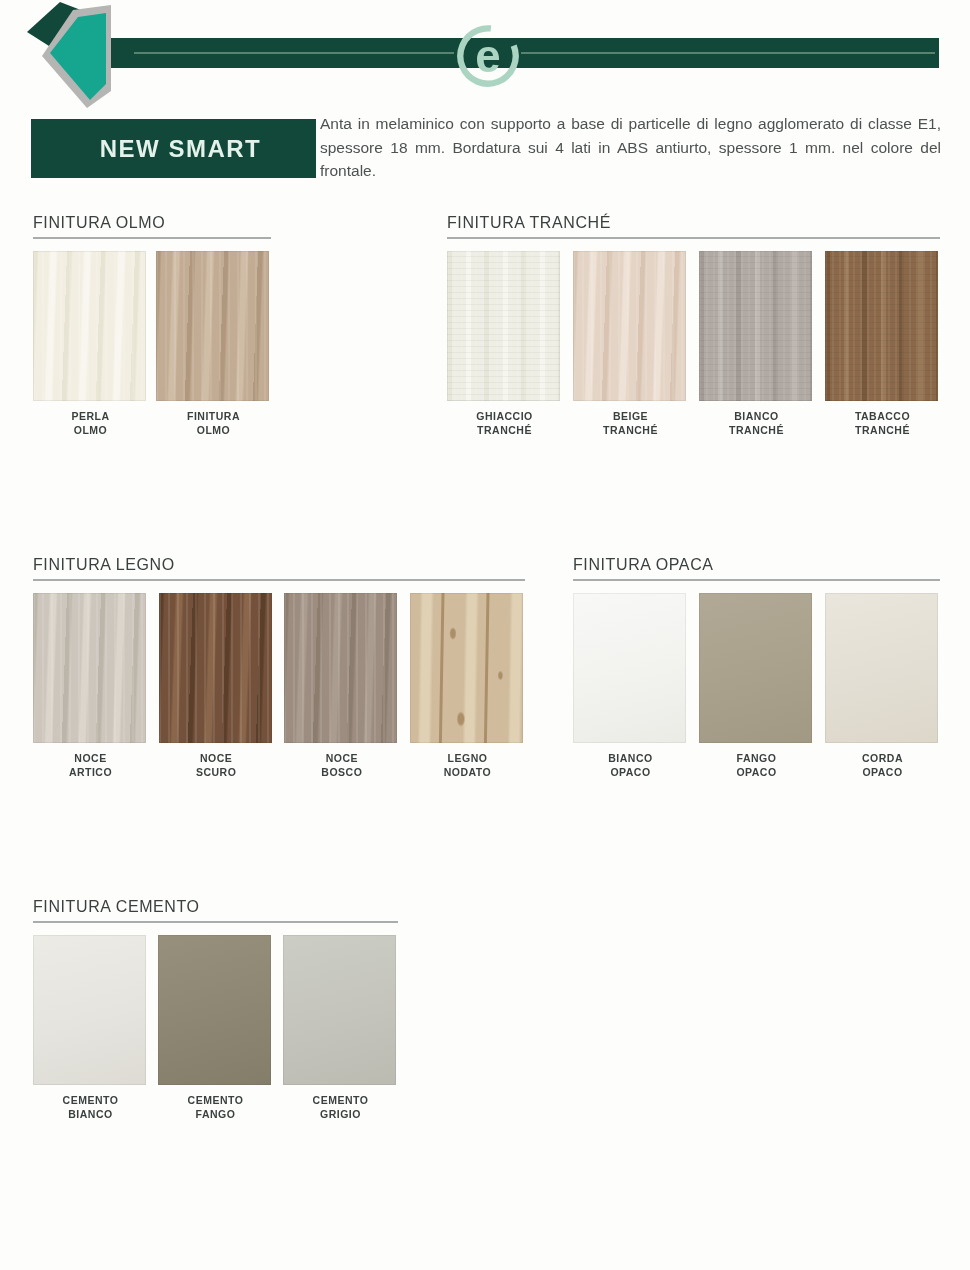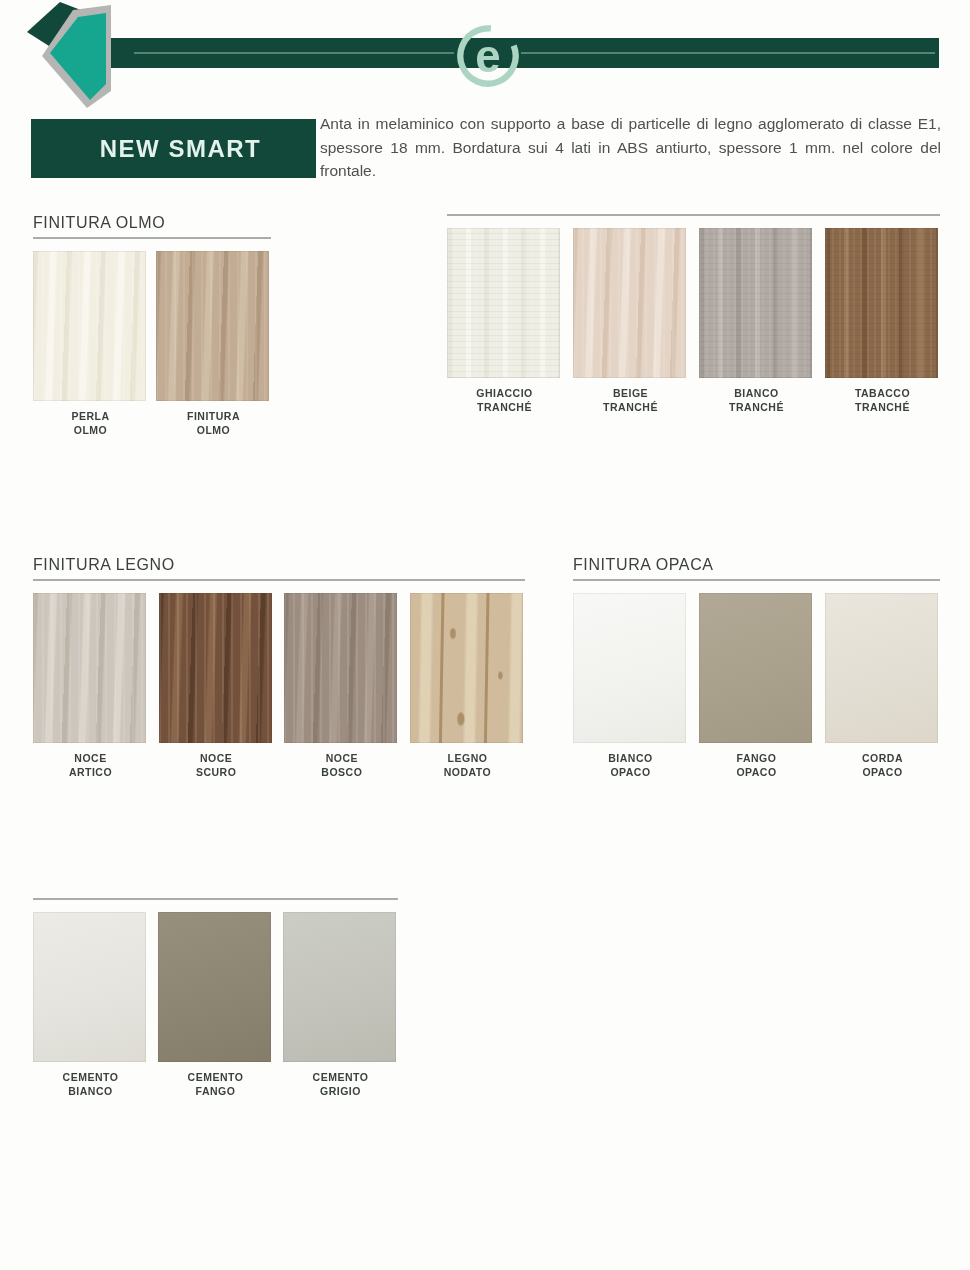--- a/index.html
+++ b/index.html
@@ -109,20 +109,21 @@
         <div class="tile">
           <div class="face tex-grain" style="--c1: #c2ac93; --c2: #b0987e; --c3: #d0bda6;"></div>
           <div class="lbl">
             <div>FINITURA</div>
             <div>OLMO</div>
           </div>
         </div>
       </div>
     </section>
     <section class="fsection sec-tranche">
+      <h2 class="stitle">FINITURA TRANCHÉ</h2>
       <div class="rule"></div>
       <div class="tiles">
         <div class="tile">
           <div class="face tex-weave" style="--c1: #efeee5; --c2: #e7e6d9; --c3: #f6f5ee;"></div>
           <div class="lbl">
             <div>GHIACCIO</div>
             <div>TRANCHÉ</div>
           </div>
         </div>
         <div class="tile">
@@ -203,20 +204,21 @@
         <div class="tile">
           <div class="face tex-flat" style="--c1: #e3ded3; --c2: #ddd7ca; --c3: #eae6dd;"></div>
           <div class="lbl">
             <div>CORDA</div>
             <div>OPACO</div>
           </div>
         </div>
       </div>
     </section>
     <section class="fsection sec-cemento">
+      <h2 class="stitle">FINITURA CEMENTO</h2>
       <div class="rule"></div>
       <div class="tiles">
         <div class="tile">
           <div class="face tex-flat" style="--c1: #e5e4de; --c2: #dddbd4; --c3: #ecebe6;"></div>
           <div class="lbl">
             <div>CEMENTO</div>
             <div>BIANCO</div>
           </div>
         </div>
         <div class="tile">

